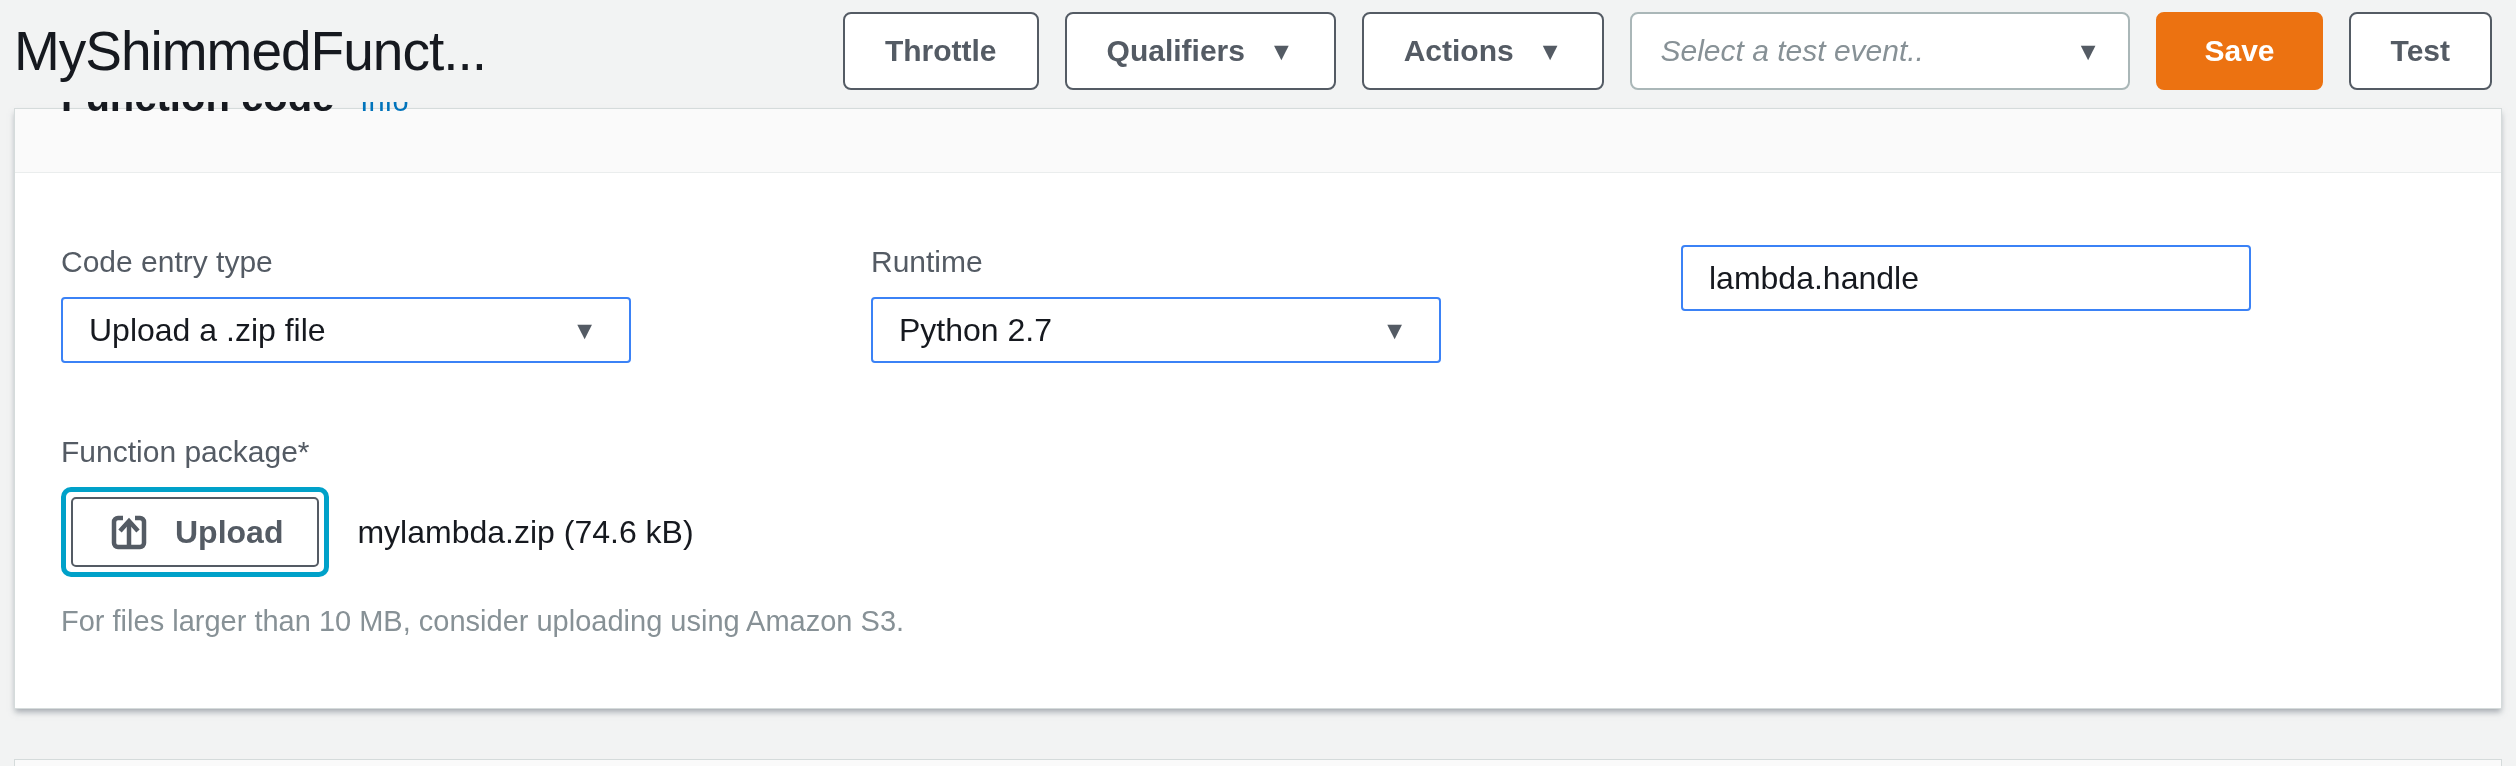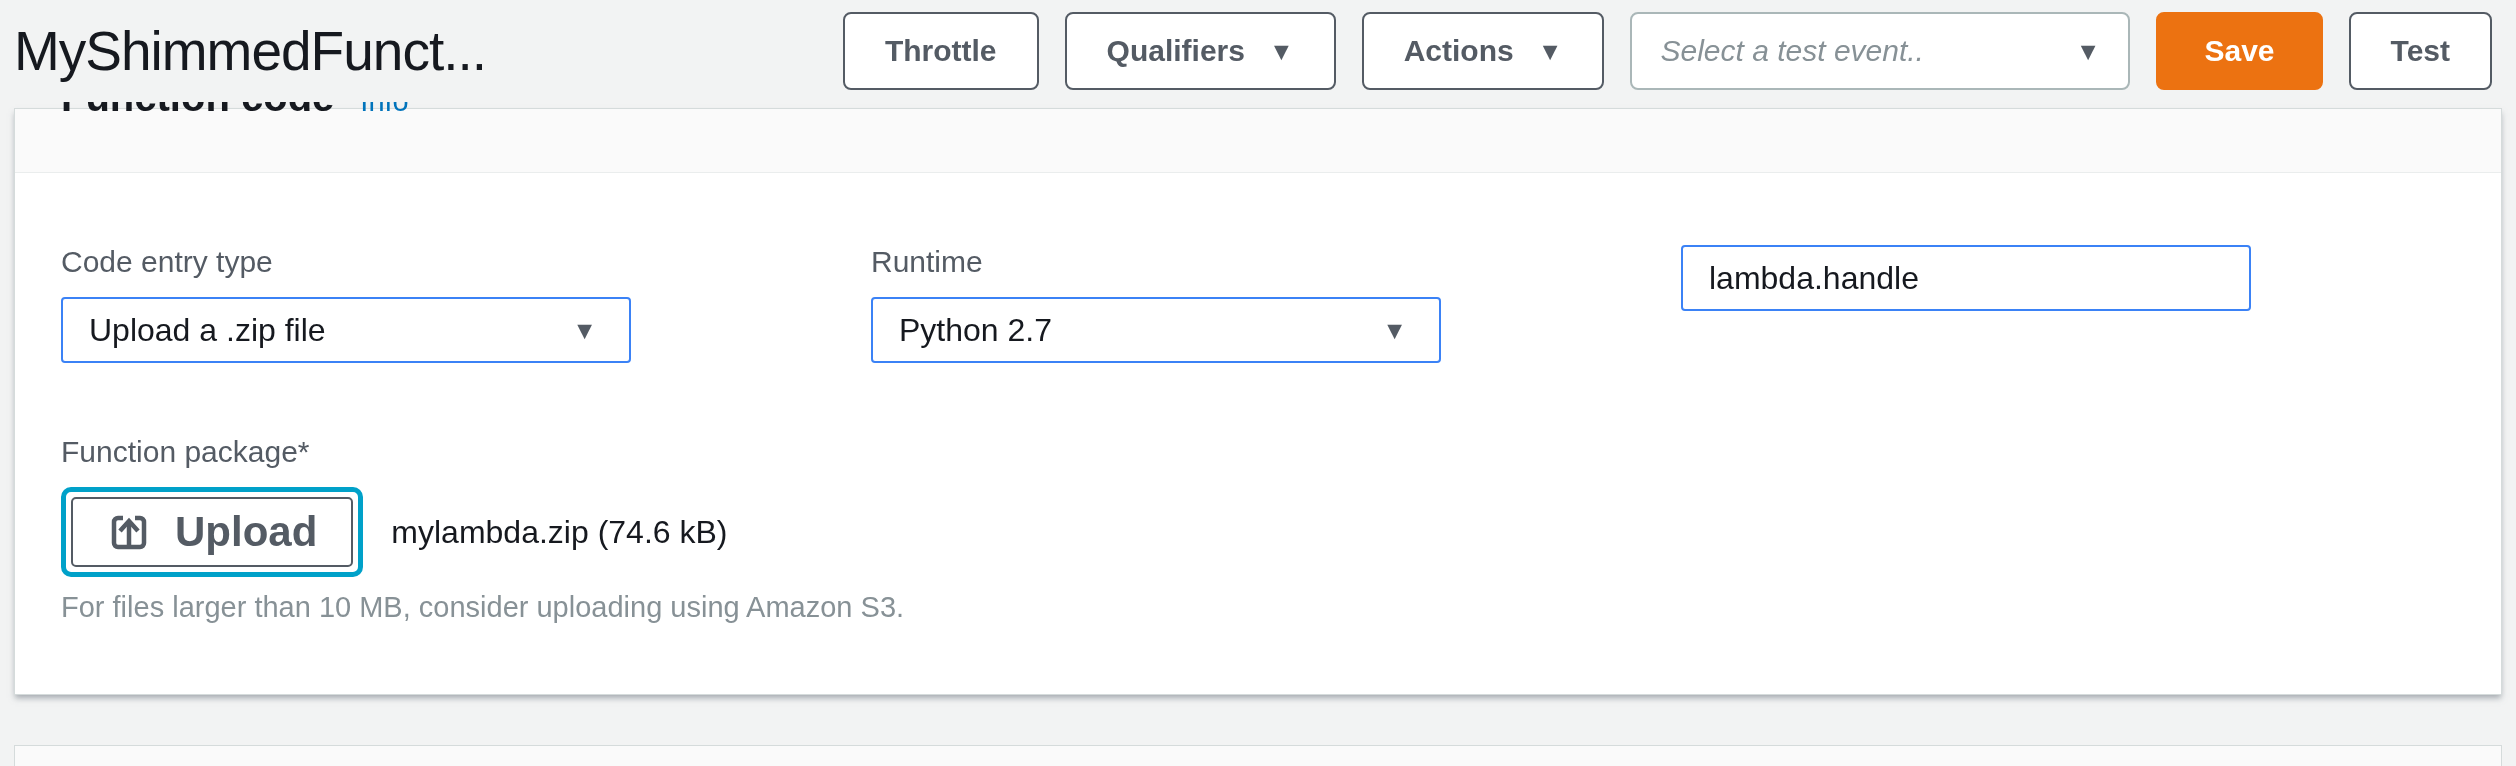--- a/index.html
+++ b/index.html
@@ -106,25 +106,25 @@
     display: inline-block;
     border: 5px solid #00a1c9; border-radius: 10px;
     padding: 5px;
     background: #ffffff;
   }
   .upload-btn {
     display: flex; align-items: center; gap: 24px;
     background: #ffffff;
     border: 2px solid #545b64; border-radius: 5px;
     padding: 12px 34px; height: 70px;
-    font-size: 42px; font-weight: 700; color: #545b64;
+    font-size: 32px; font-weight: 700; color: #545b64;
     cursor: pointer; white-space: nowrap;
   }
   .file-name { margin-left: 28px; font-size: 32px; color: #16191f; white-space: nowrap; }
-  .helper-text { margin-top: 14px; font-size: 29px; color: #879196; white-space: nowrap; }
+  .helper-text { margin-top: 28px; font-size: 29px; color: #879196; white-space: nowrap; }
 
   
   .panel-stub {
     margin: 50px 14px 0;
     height: 42px;
     background: #fafafa;
     border: 1px solid #d5dbdb; border-bottom: none;
   }
 </style>
 </head>

